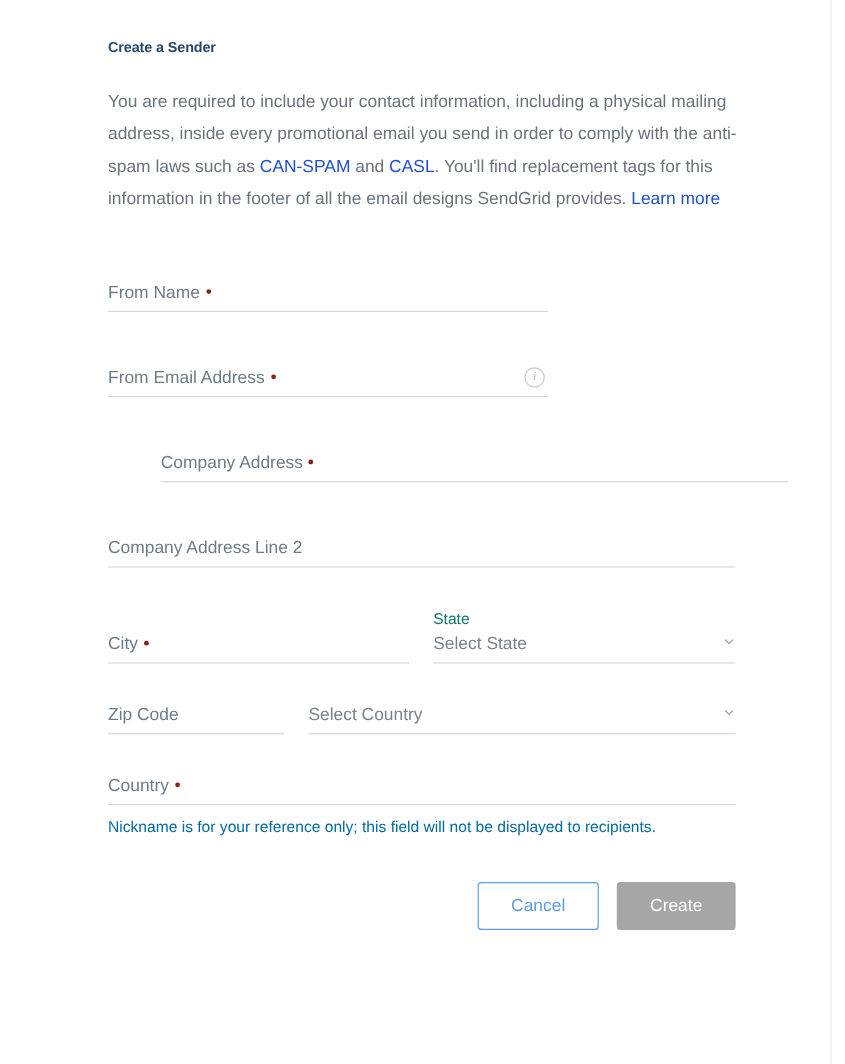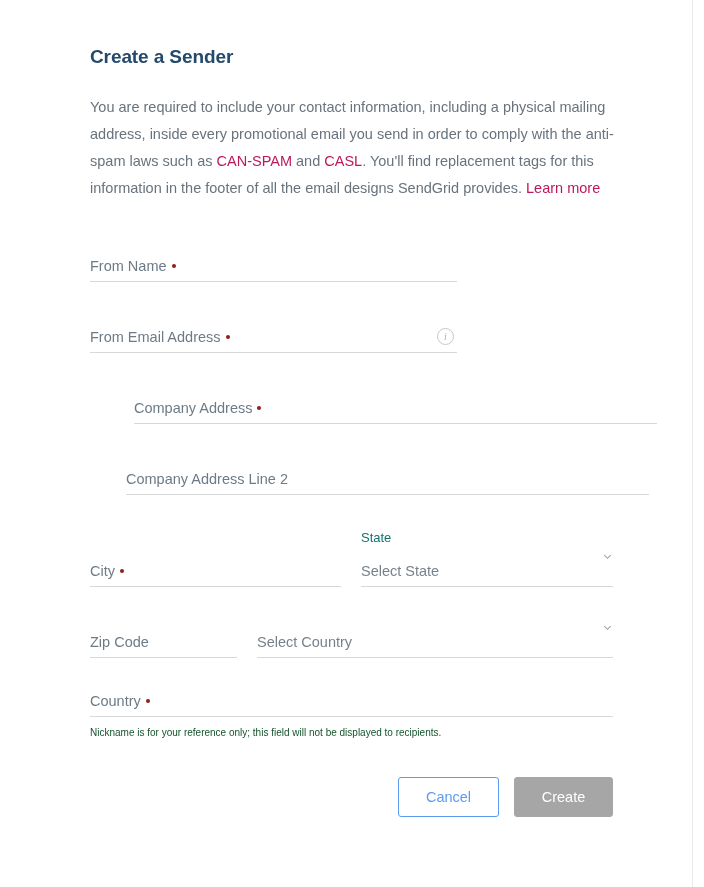--- a/index.html
+++ b/index.html
@@ -24,36 +24,36 @@
     background: #e9e9ea;
   }
   .content {
     position: absolute;
     top: 0;
     left: 90px;
     width: 560px;
   }
   .page-title {
     margin: 0;
-    padding-top: 46px;
-    font-size: 19px;
+    padding-top: 32px;
+    font-size: 12px;
     font-weight: bold;
     color: #24496b;
     letter-spacing: -0.1px;
   }
   .intro {
     margin: 0;
     padding-top: 26px;
     width: 524px;
     font-size: 14.5px;
     line-height: 27px;
     color: #68737d;
   }
   .intro a {
-    color: #be185d;
+    color: #1d4ed8;
     text-decoration: none;
   }
 
   .form {
     padding-top: 44px;
   }
   .field-row {
     display: flex;
     align-items: flex-end;
   }
@@ -86,21 +86,20 @@
   }
   .float-label {
     font-size: 13px;
     color: #0f766e;
     margin-bottom: 6px;
     white-space: nowrap;
   }
   .select-value {
     font-size: 14.5px;
     color: #77828d;
-    margin-top: 12px;
   }
   .chevron {
     width: 11px;
     height: 11px;
     flex: 0 0 auto;
     margin-bottom: 1px;
     color: #9aa4ae;
   }
   .chevron svg { display: block; }
   .info-icon {
@@ -112,31 +111,31 @@
     border: 1px solid #c3c9cf;
     border-radius: 50%;
     color: #a9b1b9;
     font-size: 10px;
     line-height: 15px;
     text-align: center;
     font-family: "Liberation Serif", serif;
     font-style: italic;
   }
   .helper-text {
-    font-size: 10px;
-    color: #14532d;
+    font-size: 13px;
+    color: #0369a1;
     padding-top: 10px;
   }
 
   
   .f-fromname   { width: 367px; padding-top: 12px; }
   .f-fromemail  { width: 367px; padding-top: 47px; }
   .f-replyto    { width: 367px; padding-top: 47px; }
   .f-address    { width: 523px; padding-top: 47px; margin-left: 44px; }
-  .f-address2   { width: 523px; padding-top: 47px; margin-left: 36px; }
+  .f-address2   { width: 523px; padding-top: 47px; }
   .row-city     { padding-top: 35px; }
   .f-city       { width: 251px; }
   .f-state      { width: 252px; margin-left: 20px; }
   .row-zip      { padding-top: 35px; }
   .f-zip        { width: 147px; }
   .f-country    { width: 356px; margin-left: 20px; }
   .f-nickname   { width: 523px; padding-top: 35px; }
 
   .actions {
     padding-top: 39px;

